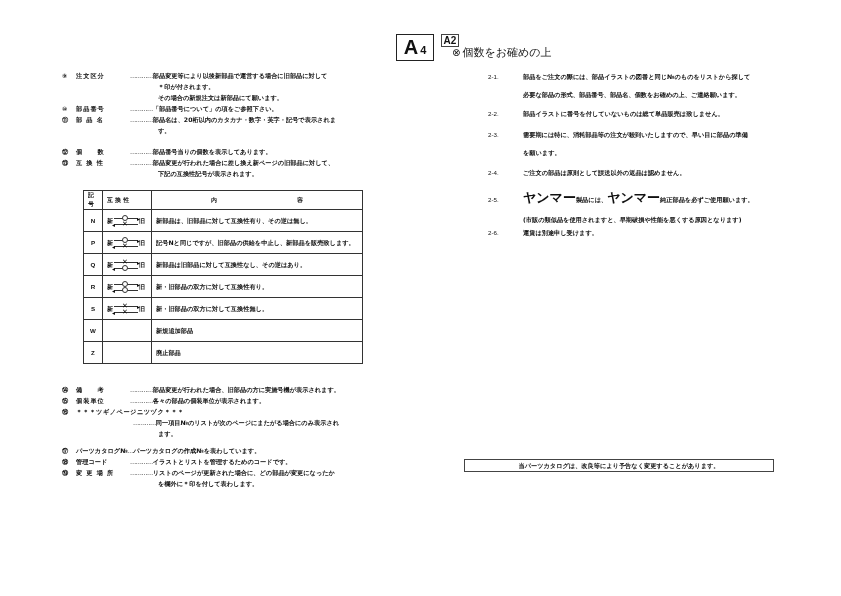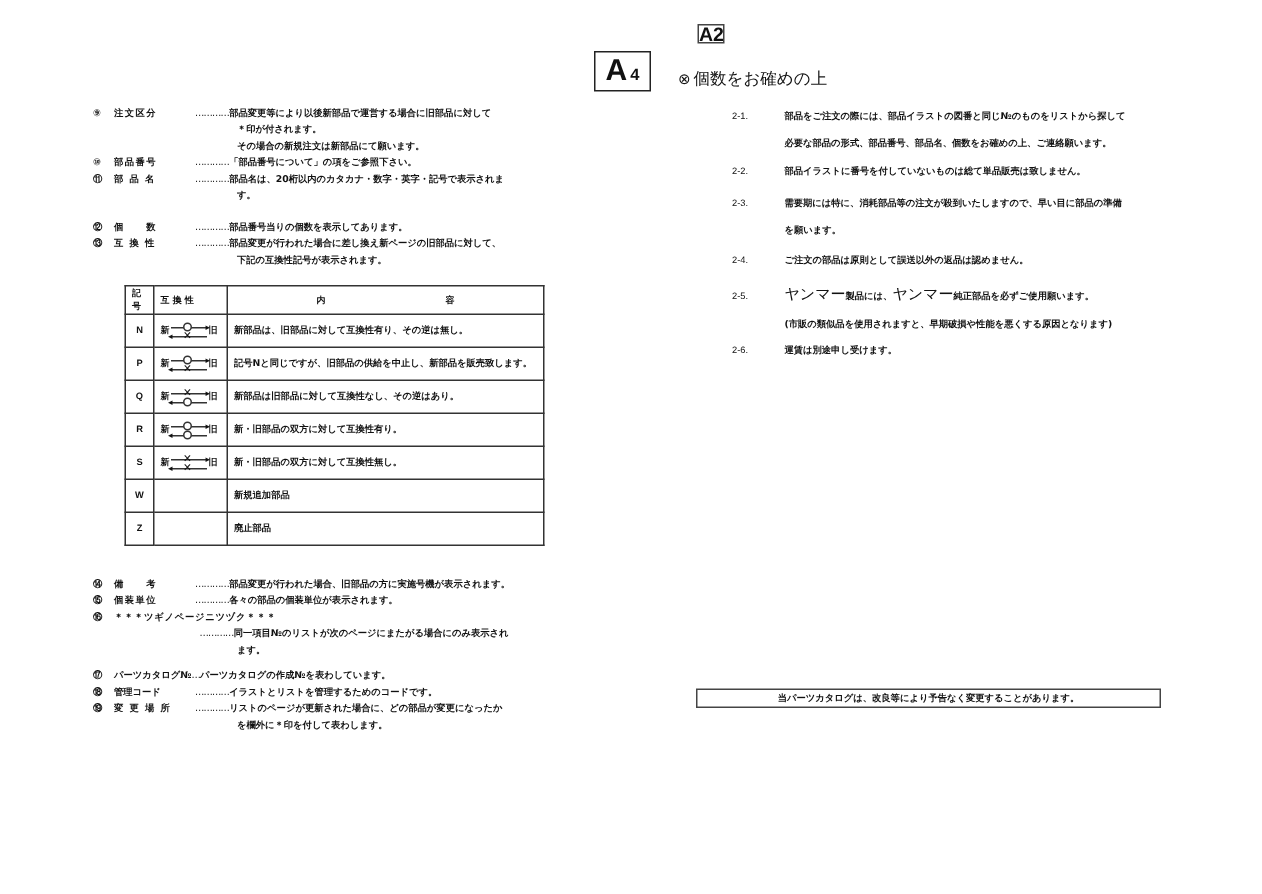--- a/index.html
+++ b/index.html
@@ -11,24 +11,24 @@
   
   .a4box {
     left: 396px; top: 34px; width: 38px; height: 27px;
     border: 1px solid #222; box-sizing: border-box;
     display: flex; align-items: center; justify-content: center;
     font-family: "Liberation Sans", sans-serif; font-weight: bold;
   }
   .a4box .big { font-size: 20px; }
   .a4box .small { font-size: 11px; margin-left: 2px; margin-top: 5px; }
   .a2box {
-    left: 441px; top: 16px; width: 18px; height: 13px;
+    left: 441px; top: 34px; width: 18px; height: 13px;
     border: 1px solid #444; box-sizing: border-box;
     font-family: "Liberation Sans", sans-serif; font-weight: bold;
-    font-size: 13px; line-height: 11px; text-align: center; margin-left: 24px;
+    font-size: 10px; line-height: 11px; text-align: center;
   }
   .title {
     left: 452px; top: 45px; font-size: 11px; white-space: nowrap;
   }
   .title .mark { font-size: 10px; margin-right: 2px; }
 
   
   .note { font-size: 6.2px; line-height: 11px; white-space: nowrap; font-weight: bold; }
   .num { display: inline-block; width: 14px; }
   .lbl { display: inline-block; width: 54px; letter-spacing: 1px; }
@@ -56,21 +56,21 @@
     position: absolute; left: 8px; top: -4px; width: 6px; height: 6px;
     border: 1px solid #333; border-radius: 50%; background: #fff; box-sizing: border-box;
   }
   .ln .cross { position: absolute; left: 8px; top: -5px; font-size: 7px; line-height: 8px; }
   .ln .arrowR { position: absolute; right: -2px; top: -4px; font-size: 6px; line-height: 7px; }
   .ln .arrowL { position: absolute; left: -2px; top: -4px; font-size: 6px; line-height: 7px; }
 
   
   .rnote { font-size: 6.2px; white-space: nowrap; font-weight: bold; }
   .rnum { display: inline-block; width: 35px; font-weight: normal; font-family: "Liberation Sans", sans-serif; }
-  .brand { font-weight: 400; font-size: 10px; }
+  .brand { font-weight: 700; font-size: 13px; }
   .notice {
     left: 464px; top: 459px; width: 310px; height: 13px;
     border: 1px solid #444; box-sizing: border-box;
     font-size: 6.2px; font-weight: bold; line-height: 11px; text-align: center;
   }
 </style>
 </head>
 <body>
 
 <div class="abs a4box">

